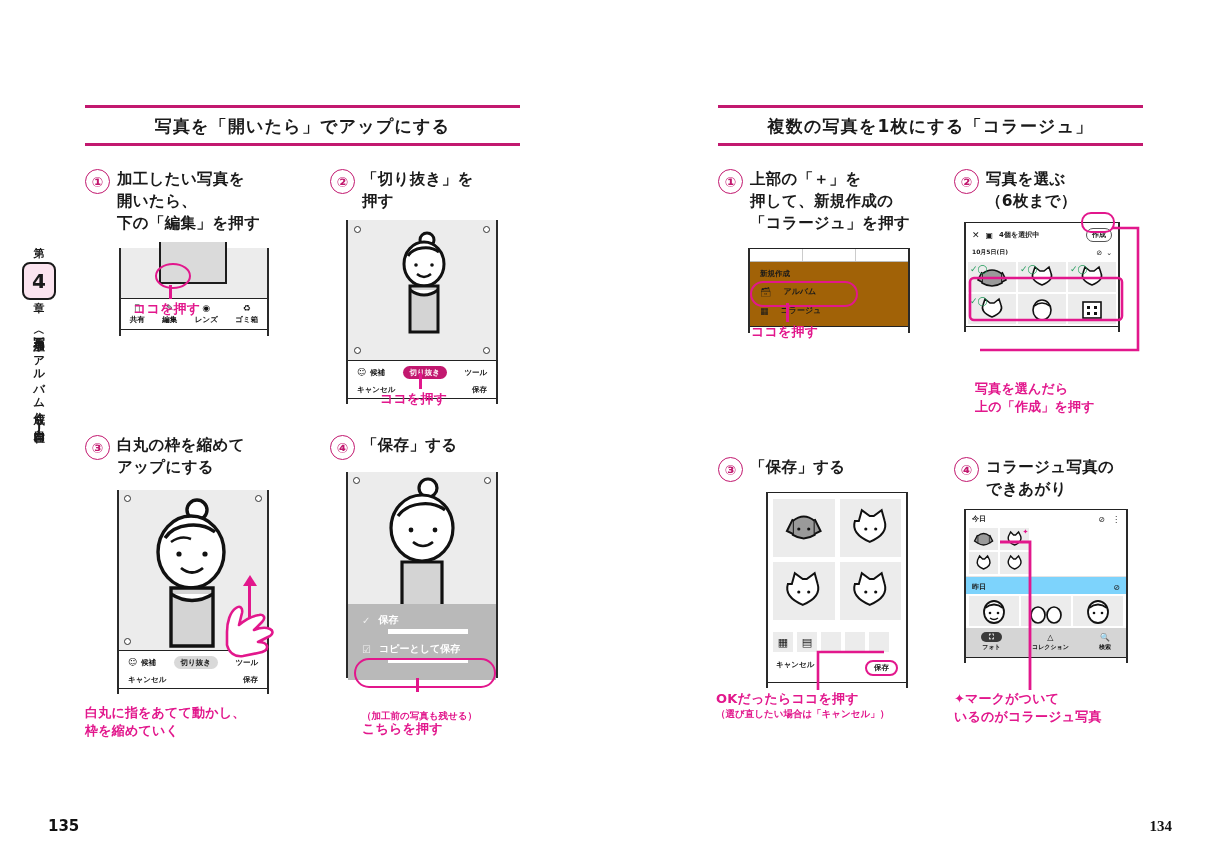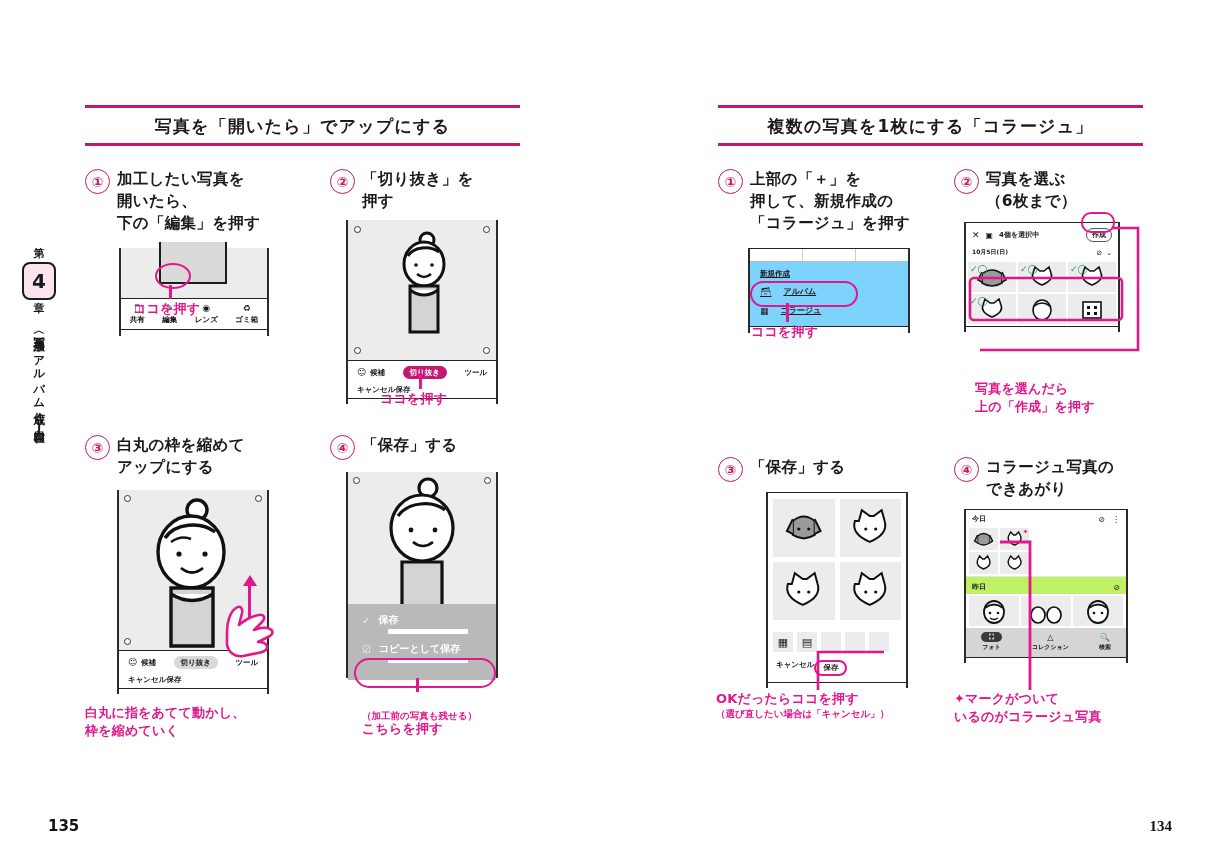--- a/index.html
+++ b/index.html
@@ -49,21 +49,21 @@
   .tline{border-top:1.3px solid #222;}
 
   .toolrow{display:flex;align-items:center;justify-content:space-around;
     font-size:7.5px;font-weight:700;color:#111;}
   .toolitem{display:flex;flex-direction:column;align-items:center;gap:2px;}
   .ticon{font-size:9px;line-height:1;}
 
   .pill{background:#d9d9d9;border-radius:9px;padding:1.5px 7px;font-size:7.5px;font-weight:700;}
   .pill.hl{background:#c2186f;color:#fff;}
 
-  .crowrow{display:flex;font-size:7.5px;font-weight:700;
+  .crowrow{display:flex;justify-content:space-between;font-size:7.5px;font-weight:700;
     padding:0 9px;}
 
   .handle{width:5px;height:5px;border:1.2px solid #333;border-radius:50%;background:#fff;
     position:absolute;}
 
   
   .callout{position:absolute;color:#e2178c;font-weight:700;}
   .co-txt{font-size:13px;line-height:1.35;letter-spacing:.2px;}
   .co-sub{font-size:9.5px;line-height:1.3;}
   .bubble{position:absolute;border:2.2px solid #e2178c;border-radius:50%;}
@@ -291,21 +291,21 @@
         <div class="step-txt" style="white-space:pre-line">上部の「＋」を
 押して、新規作成の
 「コラージュ」を押す</div>
       </div>
       <div class="phone" style="margin:14px 0 0 30px;width:162px;">
         <div class="bar" style="border-top:1.3px solid #222;border-bottom:1px solid #bbb;height:14px;display:flex;">
           <div style="flex:1;border-right:1px solid #ccc;"></div>
           <div style="flex:1;border-right:1px solid #ccc;"></div>
           <div style="flex:1;"></div>
         </div>
-        <div style="padding:7px 0 10px 10px;background:#7dd3fc;text-decoration:underline;">
+        <div style="padding:7px 0 10px 10px;background:#a16207;">
           <div style="font-size:7.5px;font-weight:700;margin-bottom:7px;">新規作成</div>
           <div style="display:flex;align-items:center;gap:12px;margin-bottom:8px;">
             <span style="font-size:9px;">🗃</span>
             <span style="font-size:8px;font-weight:700;">アルバム</span>
           </div>
           <div style="display:flex;align-items:center;gap:12px;">
             <span style="font-size:9px;">▦</span>
             <span style="font-size:8px;font-weight:700;">コラージュ</span>
           </div>
         </div>
@@ -478,21 +478,21 @@
           </div>
           <div style="background:#ececec;height:22px;">
             <svg width="100%" height="22" viewBox="0 0 28 22">
                 <path d="M8 8l2-4 3 3h2l3-3 2 4q2 6-6 9-8-3-6-9z" fill="#fff" stroke="#111" stroke-width="1.4"></path>
               </svg>
           </div>
           <div style="background:#fff;height:22px;"></div>
           <div style="background:#fff;height:22px;"></div>
           <div style="background:#fff;height:22px;"></div>
         </div>
-        <div style="display:flex;align-items:center;padding:5px 6px 2px;background:#bef264;border-top:1px solid #e4e4e4;">
+        <div style="display:flex;align-items:center;padding:5px 6px 2px;background:#7dd3fc;border-top:1px solid #e4e4e4;">
           <span style="font-size:7px;font-weight:700;">昨日</span>
           <span style="margin-left:auto;font-size:8px;">⊘</span>
         </div>
         <div style="display:grid;grid-template-columns:repeat(3,1fr);gap:2px;padding:2px 3px;background:#fff;">
           <div style="background:#ececec;height:30px;">
             <svg width="100%" height="30" viewBox="0 0 50 30">
                 <ellipse cx="25" cy="16" rx="10" ry="11" fill="#fff" stroke="#111" stroke-width="1.8"></ellipse>
                 <path d="M16 12q9-7 18 0" fill="none" stroke="#111" stroke-width="1.8"></path>
                 <circle cx="21" cy="17" r="1.3" fill="#111"></circle>
                 <circle cx="29" cy="17" r="1.3" fill="#111"></circle>

